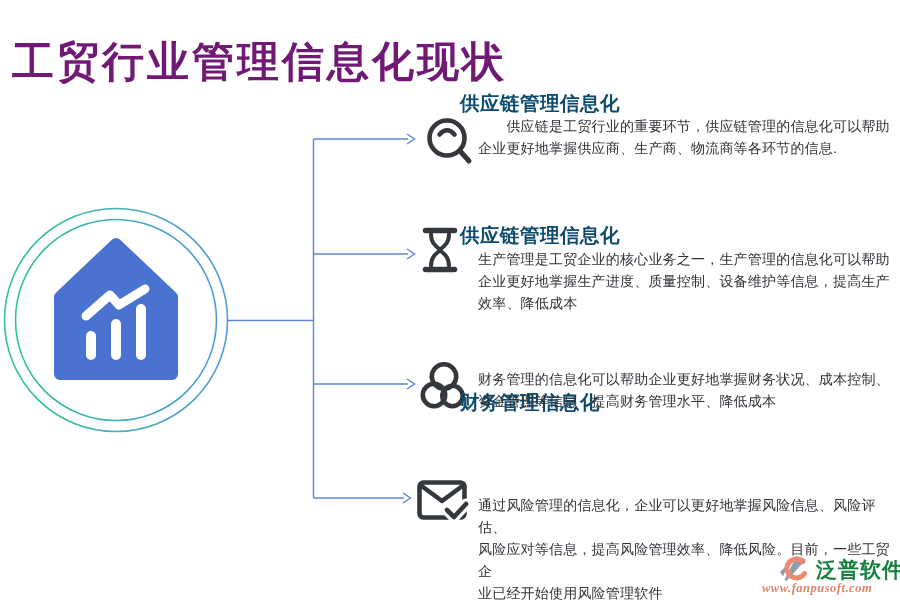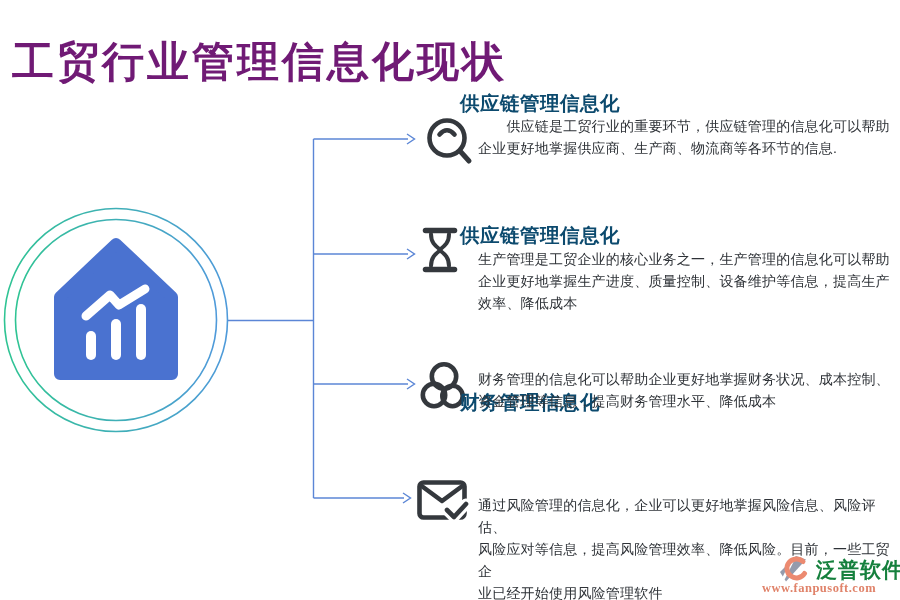--- a/index.html
+++ b/index.html
@@ -24,21 +24,21 @@
   .icon-box{position:absolute;}
   .logo{position:absolute;left:752px;top:553px;width:148px;height:45px;}
   .logo-mark{position:absolute;left:27px;top:2px;}
   .logo-brand{
     position:absolute;left:61px;top:0px;margin:3px;
     font-size:21px;font-weight:bold;color:#15803d;letter-spacing:1px;white-space:nowrap;
   }
   .logo-url{
     position:absolute;left:10px;top:28px;margin:0;width:138px;
     font-family:"Liberation Serif","DejaVu Serif",serif;
-    font-size:12.5px;font-weight:bold;color:#e0836a;letter-spacing:0.5px;white-space:nowrap;
+    font-size:12.5px;font-weight:bold;color:#e0836a;letter-spacing:0.5px;white-space:nowrap;font-style:italic;
   }
 </style>
 </head>
 <body>
 
 <div id="canvas">
 
   <svg class="bg-art" width="900" height="600" viewBox="0 0 900 600">
     <defs>
       <linearGradient id="ringGrad" x1="0" y1="0" x2="1" y2="0">

